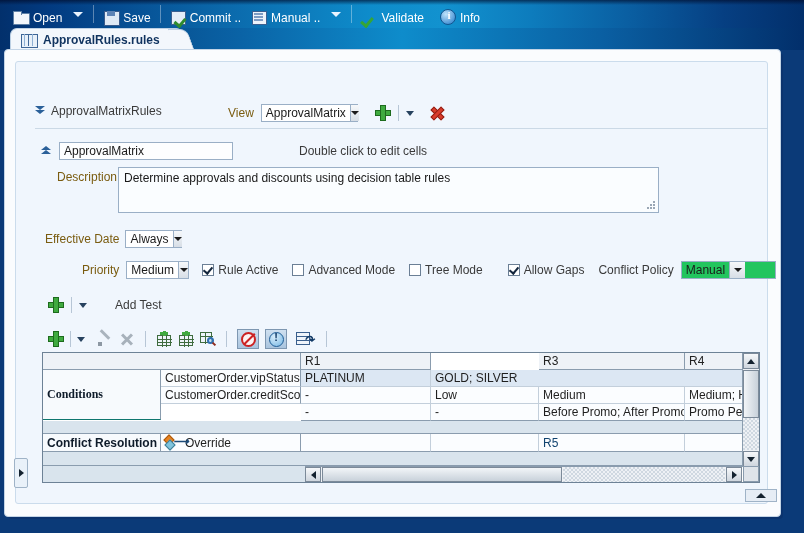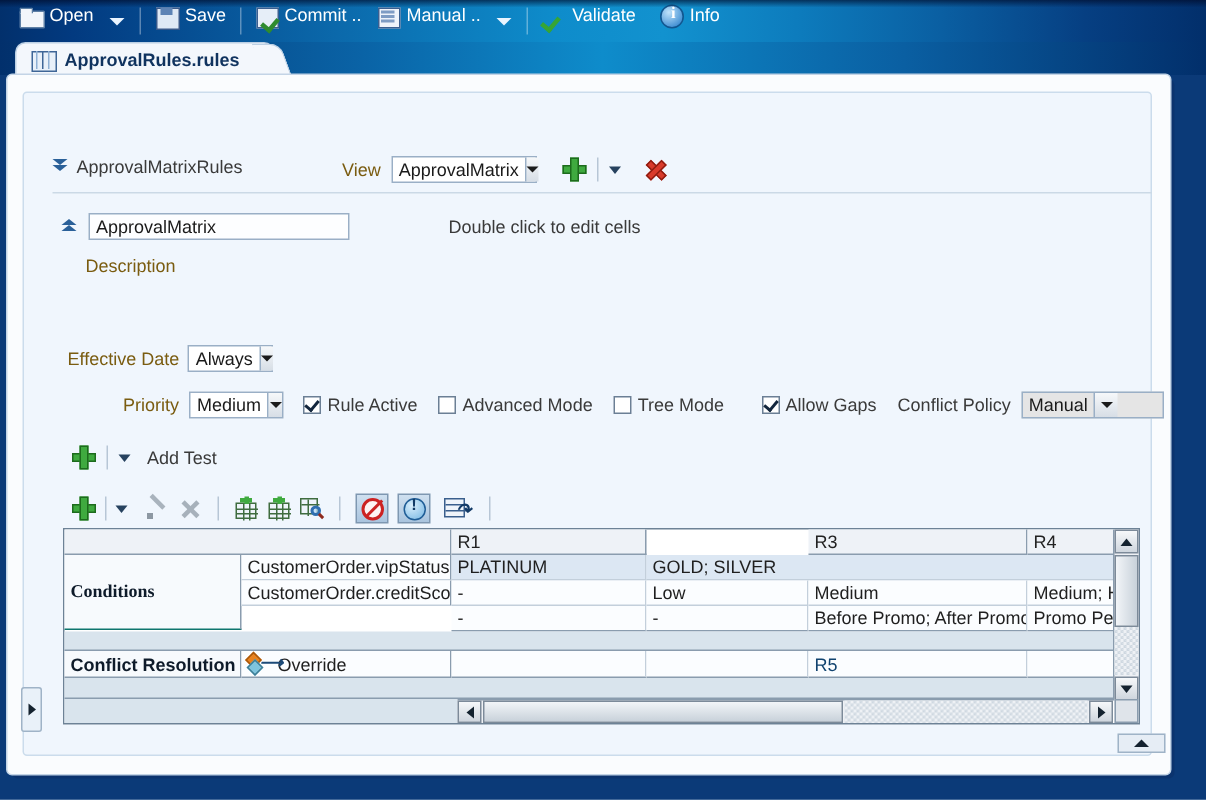--- a/index.html
+++ b/index.html
@@ -18,21 +18,21 @@
     background: linear-gradient(to right, #02306c 0%, #023a80 6%, #0b69ab 28%, #0e8ccb 46%, #1292cf 55%, #0d7cbd 66%, #0a5fa2 78%, #063f82 90%, #022f6b 100%);
     box-sizing: border-box;
     display: flex; align-items: center;
     padding-left: 8px;
   }
   .toolbar::after{
     content:""; position:absolute; left:0; top:0; width:100%; height:5px;
     background: linear-gradient(to bottom, rgba(0,10,40,.65), rgba(0,0,0,0));
   }
   .tb-item {
-    display: flex; align-items: flex-start; gap: 4px;
+    display: flex; align-items: flex-end; gap: 4px;
     color: #ffffff; font-size: 12px; height: 22px;
     padding: 0 5px; white-space: nowrap;
     cursor: default;
   }
   .tb-sep { width: 1px; height: 18px; background: rgba(255,255,255,.35); margin: 0 4px; }
   .tb-caret {
     width: 0; height: 0; border-left: 5px solid transparent; border-right: 5px solid transparent;
     border-top: 5px solid #e9f4ff; margin: 0 6px;
   }
   .ico { display:inline-block; width:16px; height:16px; position:relative; flex:0 0 16px;}
@@ -280,20 +280,31 @@
 
   <div class="hrule" style="left:35px;top:128px;width:733px;"></div>
 
   <div style="position:absolute;left:41px;top:142px;display:flex;align-items:center;gap:8px;">
     <span class="twisty-up"></span>
     <span class="tfield" style="width:174px;">ApprovalMatrix</span>
   </div>
   <div style="position:absolute;left:299px;top:144px;" class="lbl">Double click to edit cells</div>
 
   <div style="position:absolute;left:57px;top:170px;" class="lbl-gold">Description</div>
+  <div style="position:absolute;left:118px;top:167px;width:541px;height:46px;background:#fafdff;border:1px solid #9aafc6;box-sizing:border-box;">
+    <div style="padding:3px 5px;font-size:12px;color:#1a1a1a;">Determine approvals and discounts using decision table rules</div>
+    <span class="grip">
+      <i style="left:6px;top:0;"></i>
+        <i style="left:3px;top:3px;"></i>
+        <i style="left:6px;top:3px;"></i>
+      <i style="left:0;top:6px;"></i>
+        <i style="left:3px;top:6px;"></i>
+        <i style="left:6px;top:6px;"></i>
+    </span>
+  </div>
 
   <div style="position:absolute;left:45px;top:230px;display:flex;align-items:center;gap:6px;">
     <span class="lbl-gold">Effective Date</span>
     <span class="sel" style="width:57px;">
       <span class="txt">Always</span>
       <span class="arrow"></span>
     </span>
   </div>
 
   <div style="position:absolute;left:82px;top:261px;display:flex;align-items:center;gap:7px;">
@@ -317,31 +328,31 @@
       <span class="chk"></span>
       <span class="lbl">Tree Mode</span>
     </span>
 
     <span style="margin-left:18px;display:flex;align-items:center;gap:4px;">
       <span class="chk on"></span>
       <span class="lbl">Allow Gaps</span>
     </span>
 
     <span class="lbl" style="margin-left:7px;">Conflict Policy</span>
-    <span class="sel" style="width:95px;background:#e5e5e5;">
+    <span class="sel" style="width:95px;background:#22c55e;">
       <span class="txt">Manual</span>
       <span class="arrow"></span>
     </span>
   </div>
 
   <div style="position:absolute;left:48px;top:297px;display:flex;align-items:center;gap:7px;">
     <span class="plus"></span>
     <span class="vline"></span>
     <span class="caret-dk"></span>
-    <span class="lbl" style="margin-left:4px;">Add Test</span>
+    <span class="lbl" style="margin-left:21px;">Add Test</span>
   </div>
 
   <div style="position:absolute;left:48px;top:329px;display:flex;align-items:center;gap:6px;">
     <span class="plus"></span>
     <span class="vline"></span>
     <span class="caret-dk"></span>
     <span class="ico-pencil" style="margin-left:6px;"></span>
     <span class="ico-xgrey"></span>
     <span class="vline" style="margin:0 4px;"></span>
     <span class="ico-tbl">

